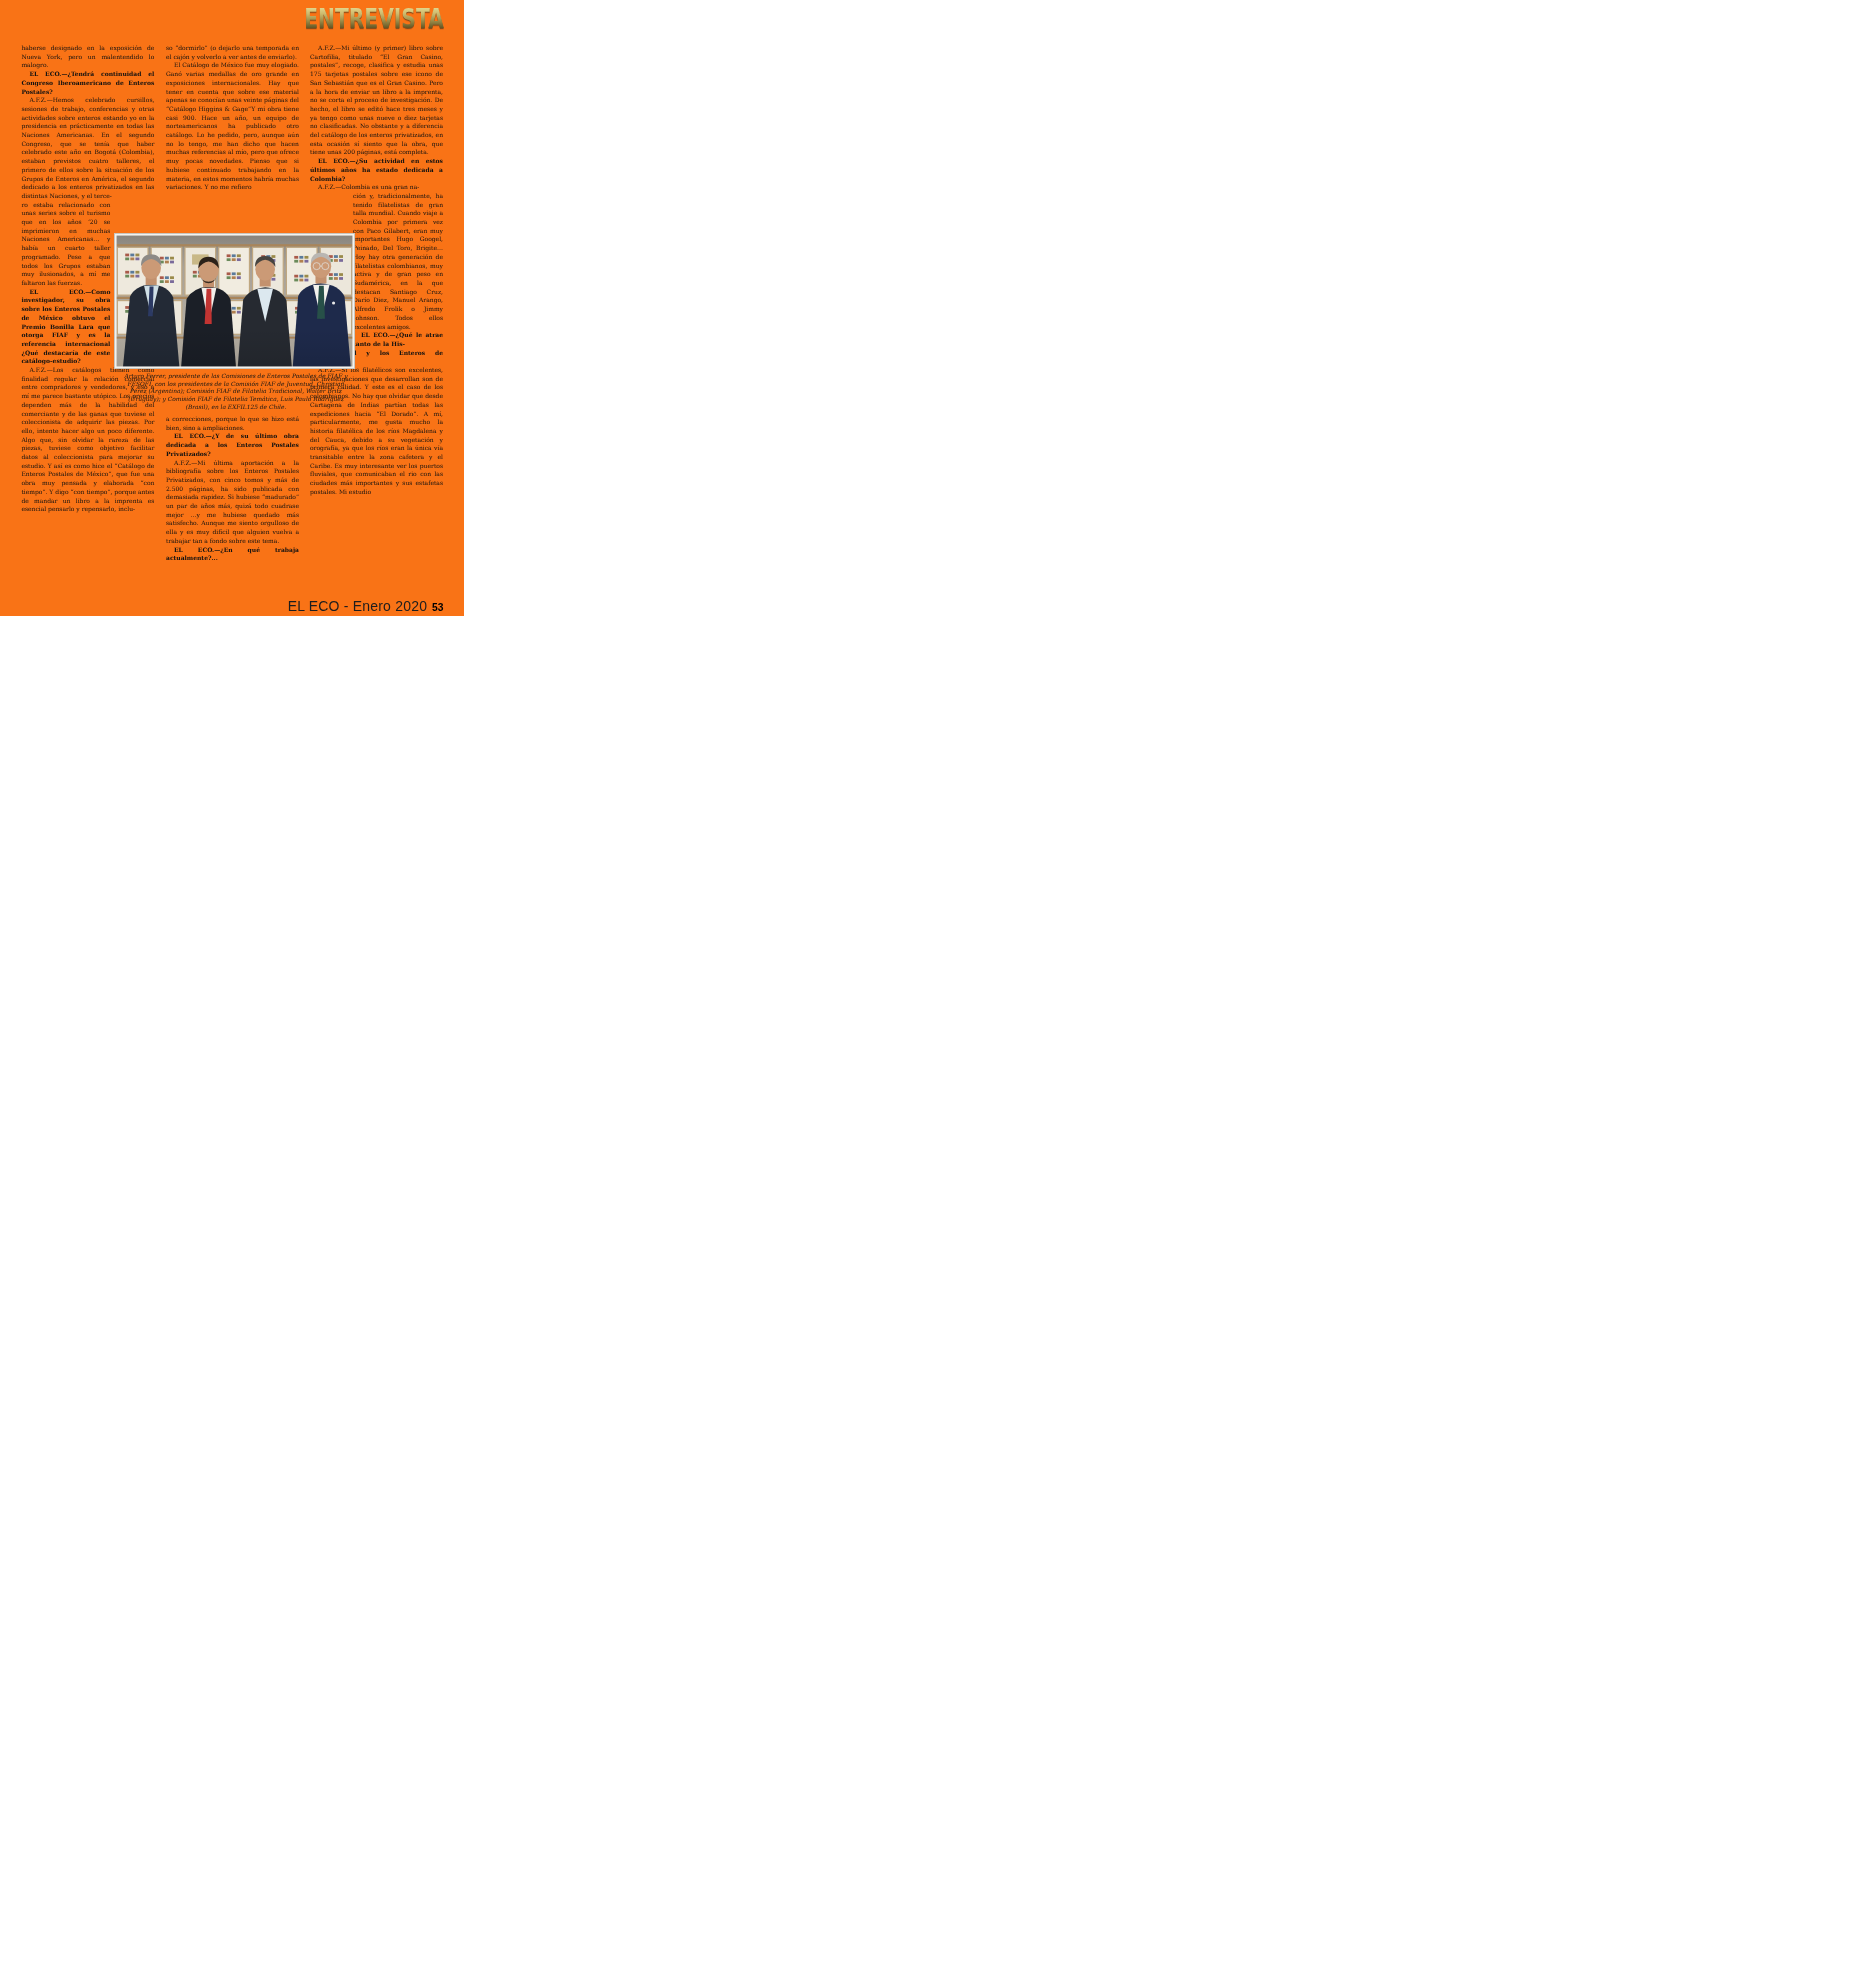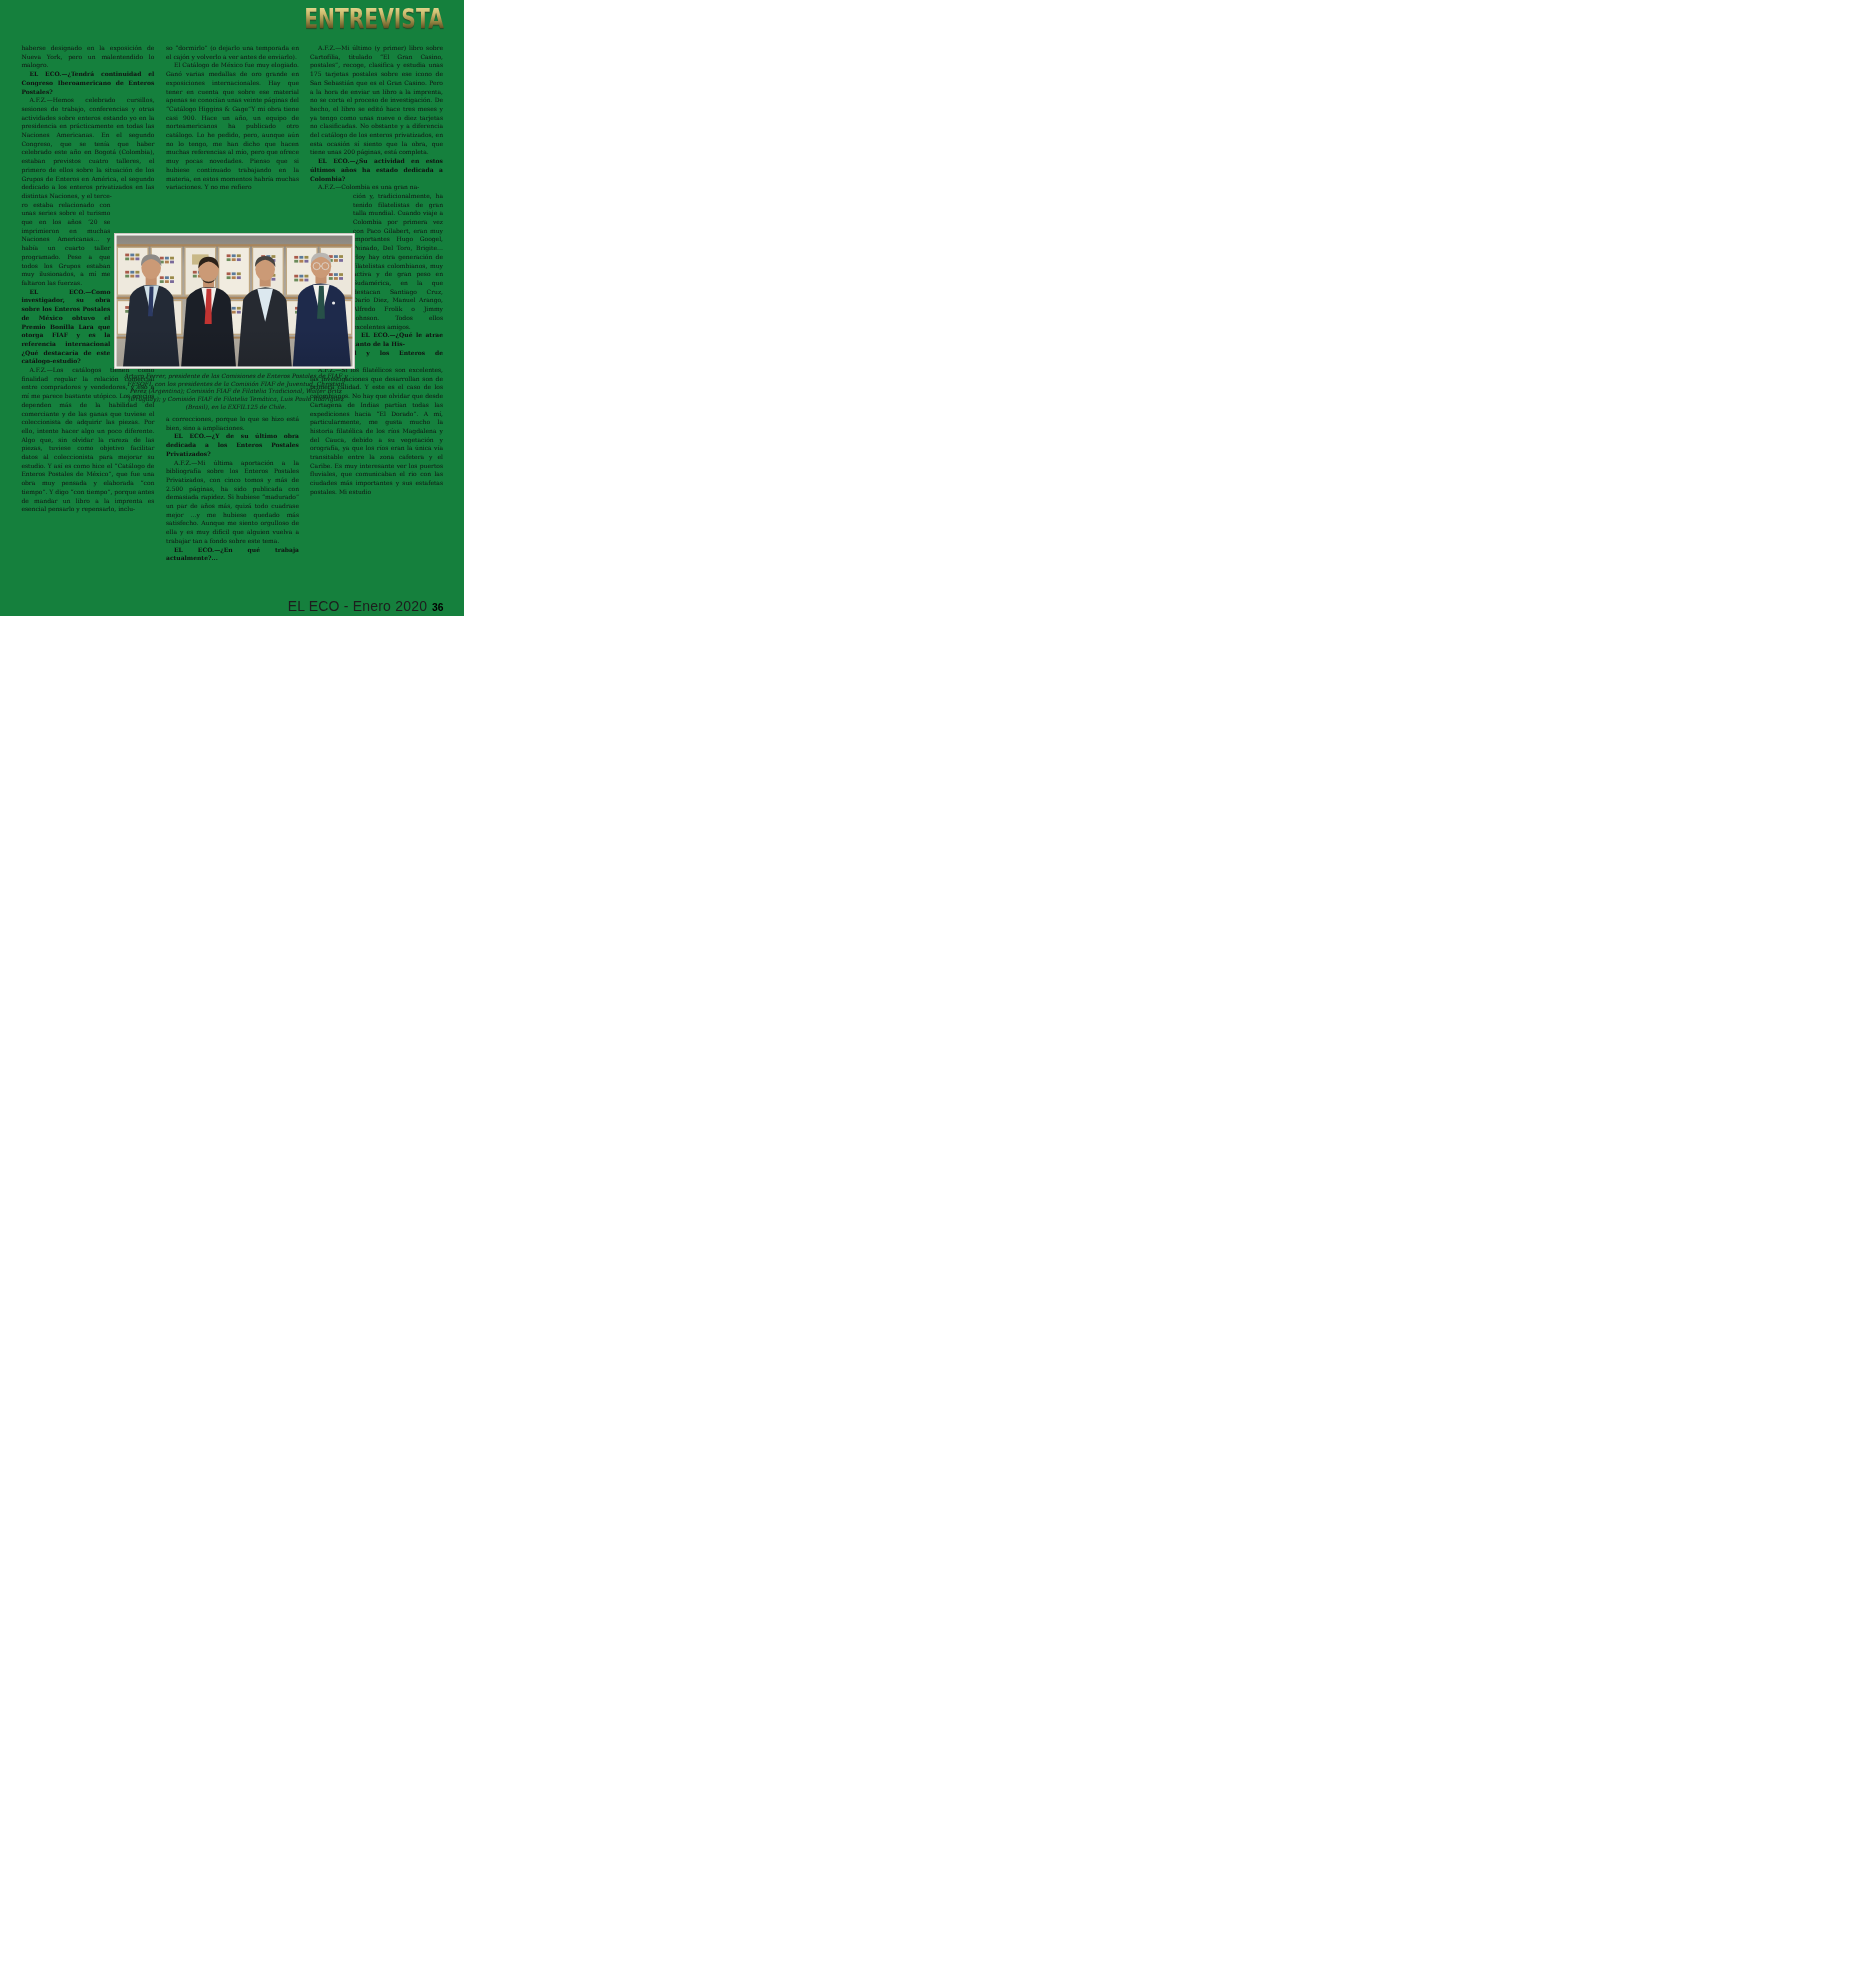--- a/index.html
+++ b/index.html
@@ -1,19 +1,19 @@
 <!DOCTYPE html>
 <html lang="es" style="font-size:6.4px"><head>
 <meta charset="utf-8">
 <style>
   html,body{margin:0;padding:0;background:#ffffff;}
   .page{
     position:relative;
     width:464px;height:616px;
-    background:#15803d;
+    background:#f97316;
     overflow:hidden;
     font-family:"DejaVu Serif","Liberation Serif",serif;
     color:#111111;
   }
   
   .logo-wrap{
     position:absolute;top:6.4px;right:20px;height:27px;
     transform:scale(0.92,1.18);transform-origin:right top;
   }
   .logo{
@@ -223,17 +223,17 @@
 
       <rect x="0" y="0" width="608" height="342" fill="url(#vig)"></rect>
       <rect x="2" y="2" width="604" height="338" fill="none" stroke="#f3f2ee" stroke-width="4"></rect>
     </svg>
   </figure>
 
   <figcaption class="caption">Arturo Ferrer, presidente de las Comisiones de Enteros Postales de FIAF y FESOFI, con los presidentes de la Comisión FIAF de Juventud, Christian Pérez (Argentina); Comisión FIAF de Filatelia Tradicional, Walter Britz (Uruguay); y Comisión FIAF de Filatelia Temática, Luis Paulo Rodríguez (Brasil), en la EXFIL125 de Chile.</figcaption>
 
   <div class="footer">
     <span class="journal">EL ECO - Enero 2020</span>
-    <span class="pagenum">36</span>
+    <span class="pagenum">53</span>
   </div>
 
 </div>
 
 
 </body></html>

